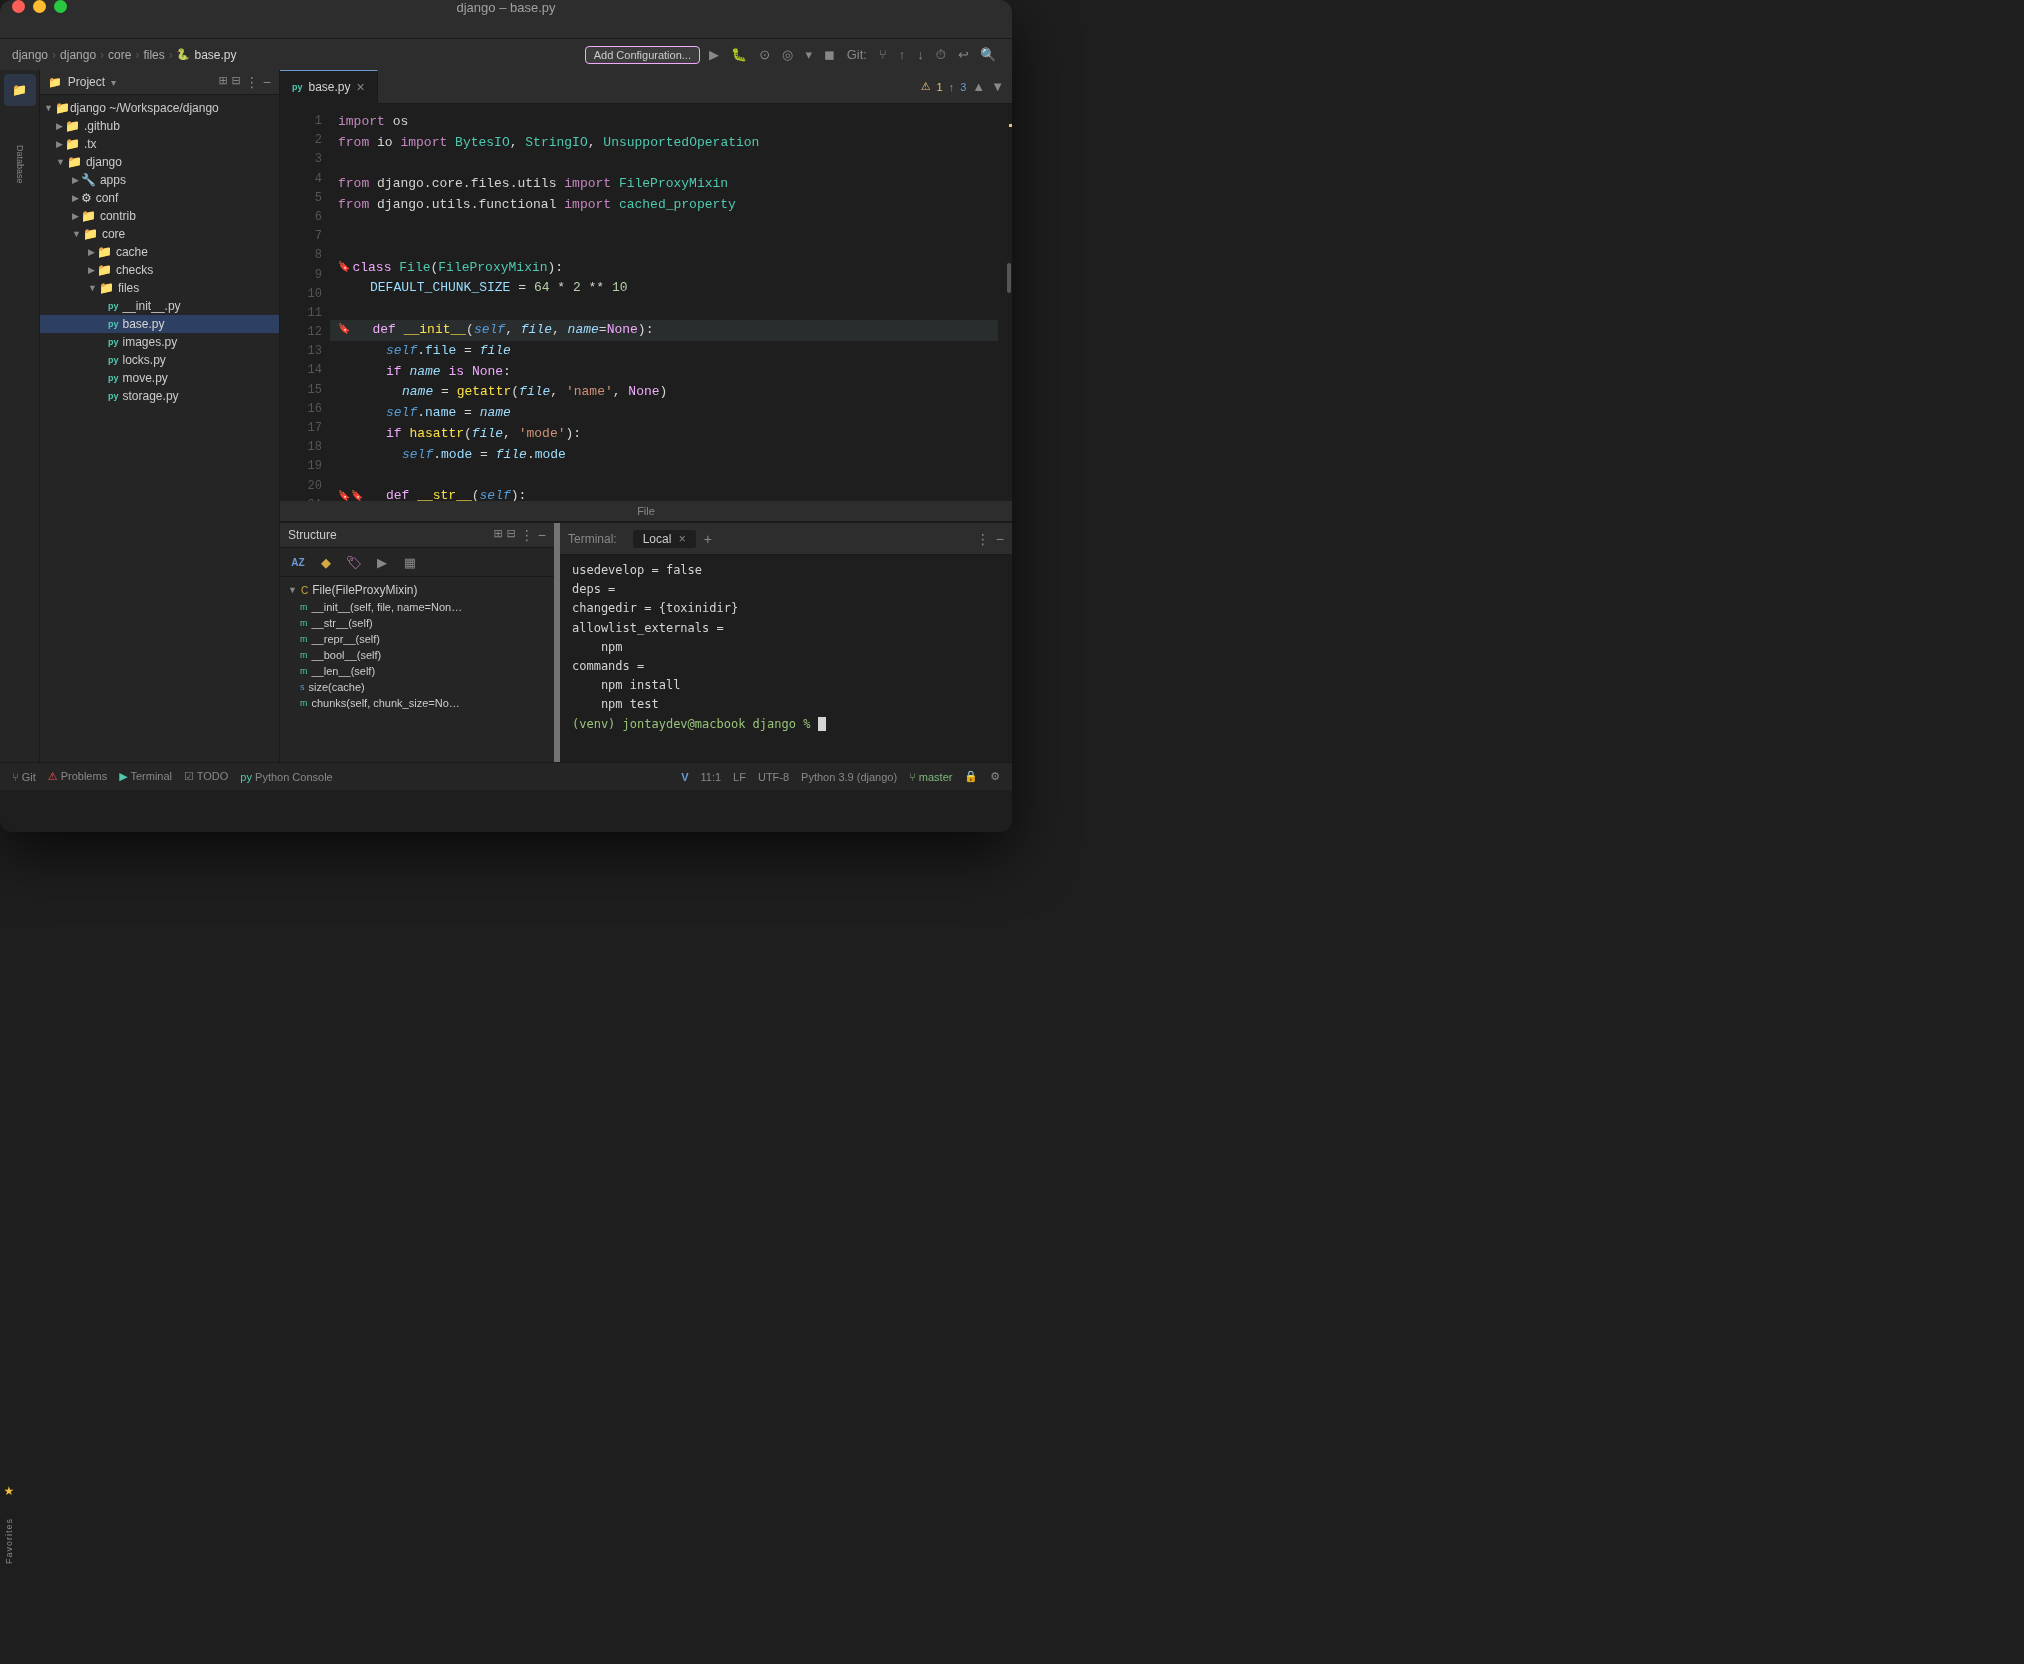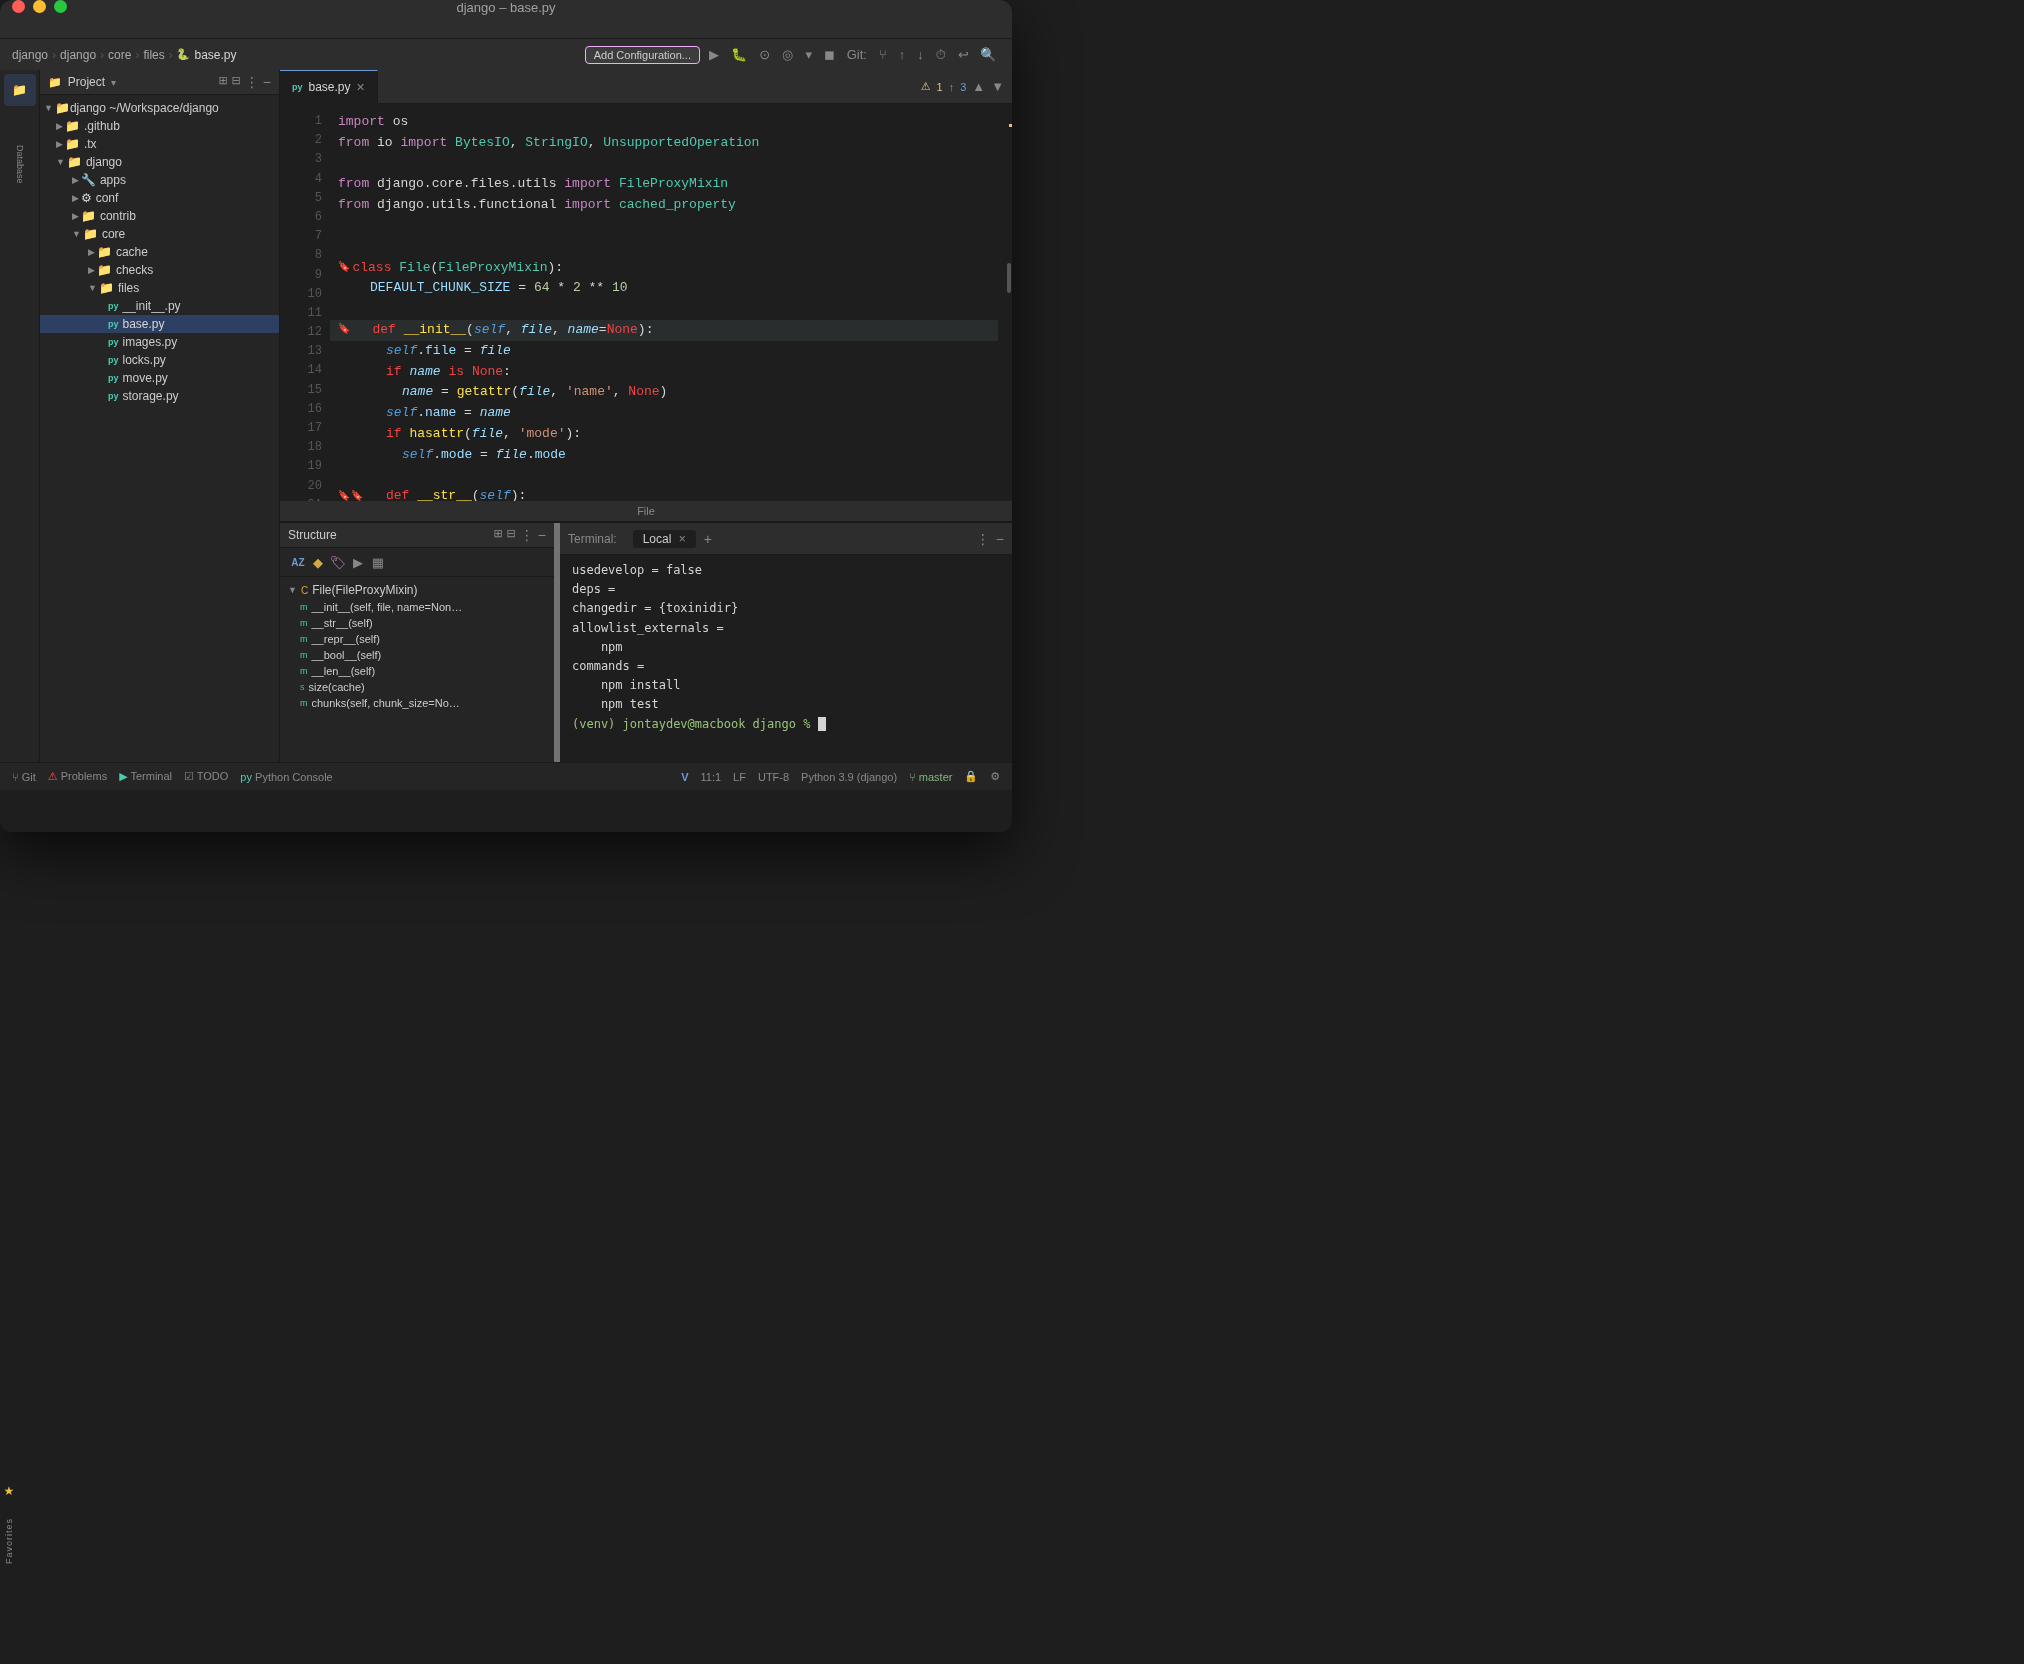--- a/index.html
+++ b/index.html
@@ -197,21 +197,21 @@
     }
     .code-line {
       display: flex;
       align-items: center;
       min-height: 20.8px;
       padding: 0 8px;
       position: relative;
     }
     .code-line.active-line { background: #2a2d2e; }
     
-    .kw { color: #ef4444; text-align: right; } 
+    .kw { color: #f0abfc; text-align: right; } 
     .kw-import { color: #c586c0; }
     .str { color: #ce9178; }
     .func { color: #fde047; }
     .num { color: #b5cea8; }
     .param { color: #9cdcfe; font-style: italic; }
     .self-kw { color: #569cd6; font-style: italic; }
     
     .editor-scrollbar {
       width: 14px;
       background: #1e1e1e;
@@ -282,21 +282,21 @@
       display: flex;
       align-items: center;
       justify-content: space-between;
       padding: 4px 8px;
       background: #2d2d2d;
       border-bottom: 1px solid #1a1a1a;
     }
     .structure-toolbar {
       display: flex;
       align-items: flex-start;
-      gap: 0;
+      gap: 8px;
       padding: 4px 8px;
       border-bottom: 1px solid #1a1a1a;
     }
     .struct-icon {
       width: 20px;
       height: 20px;
       display: flex;
       align-items: center;
       justify-content: center;
       color: #888;

